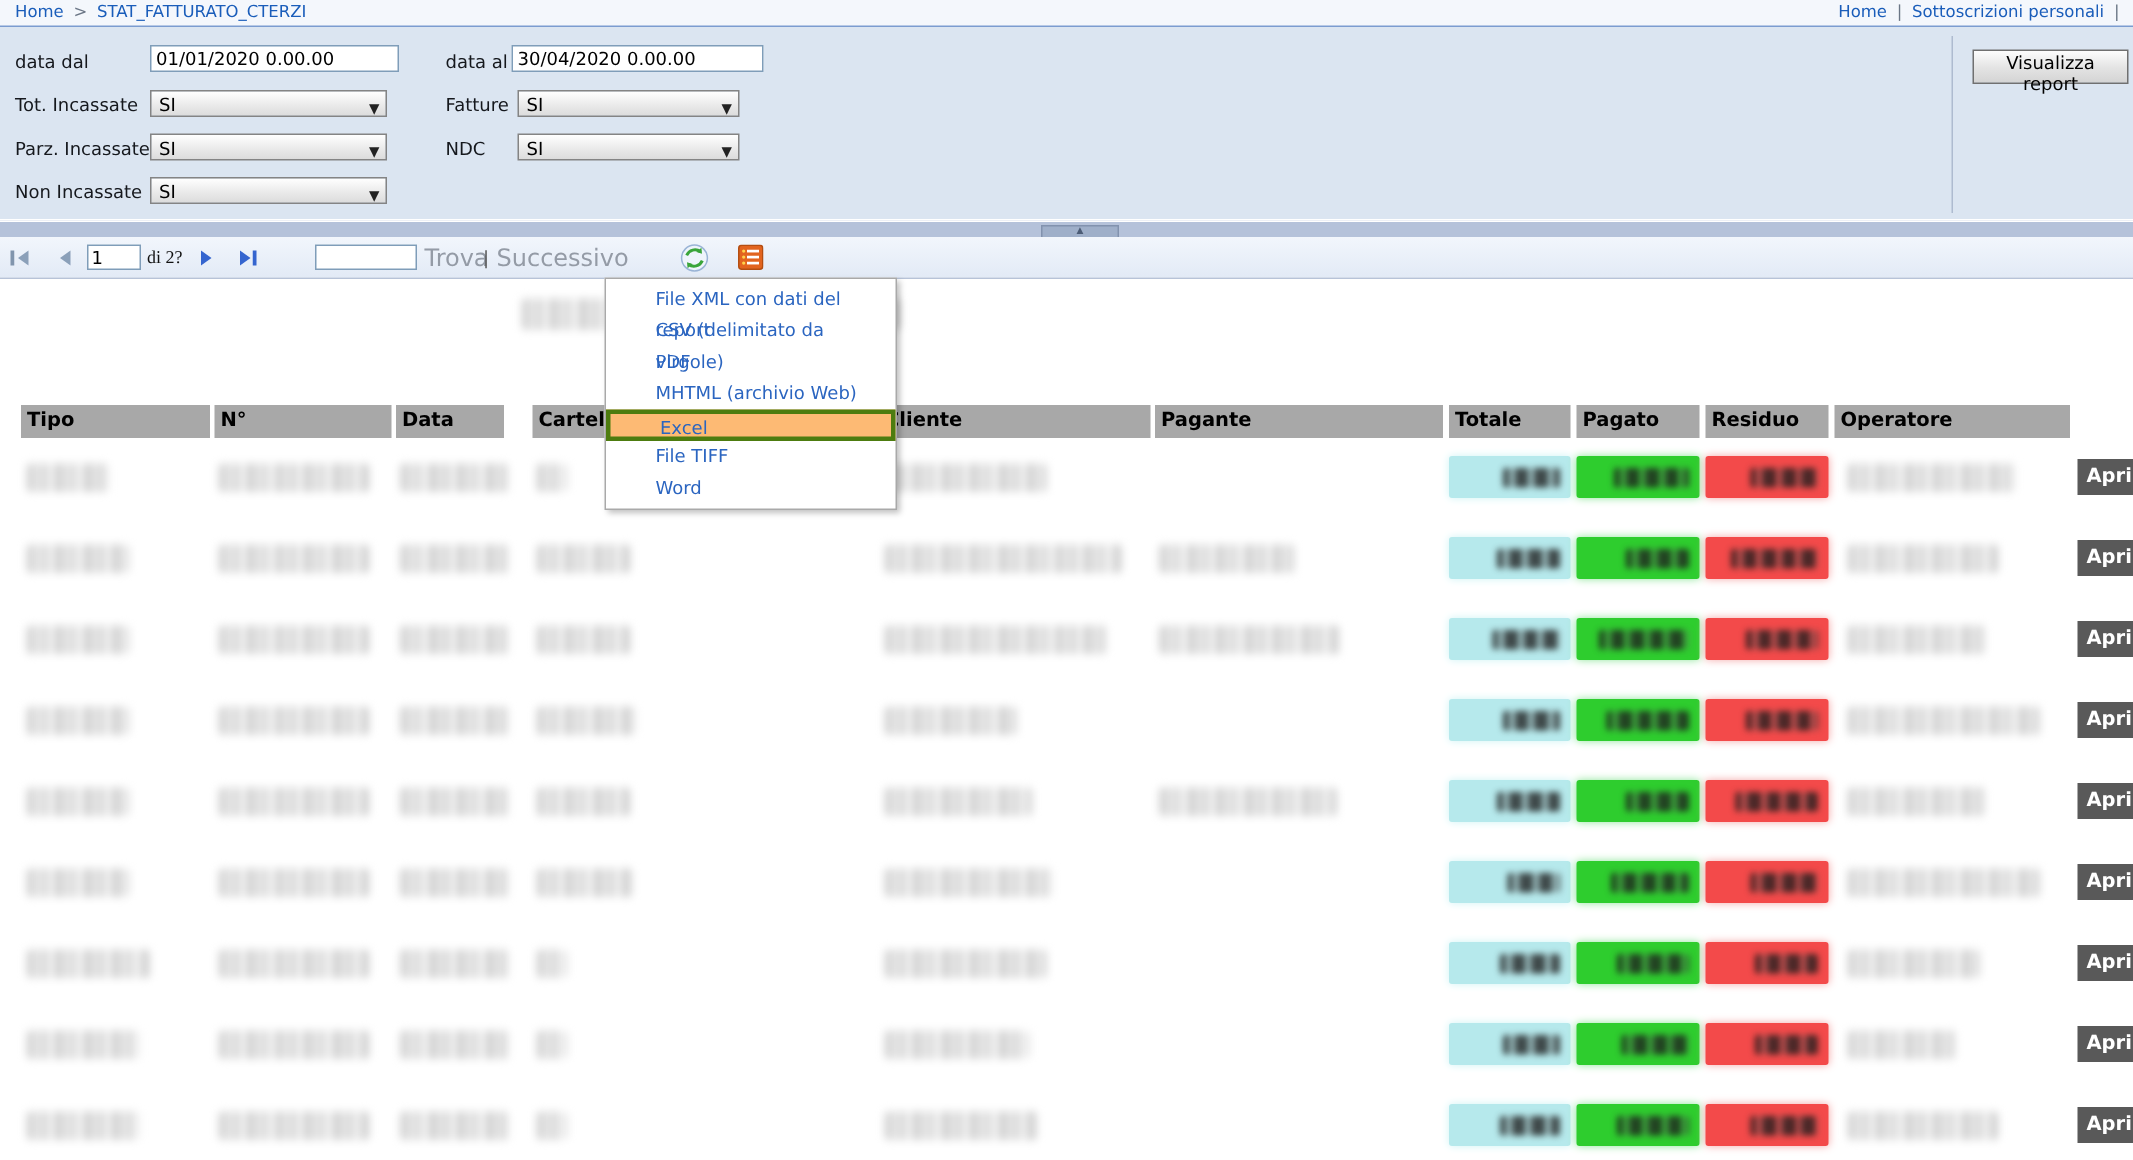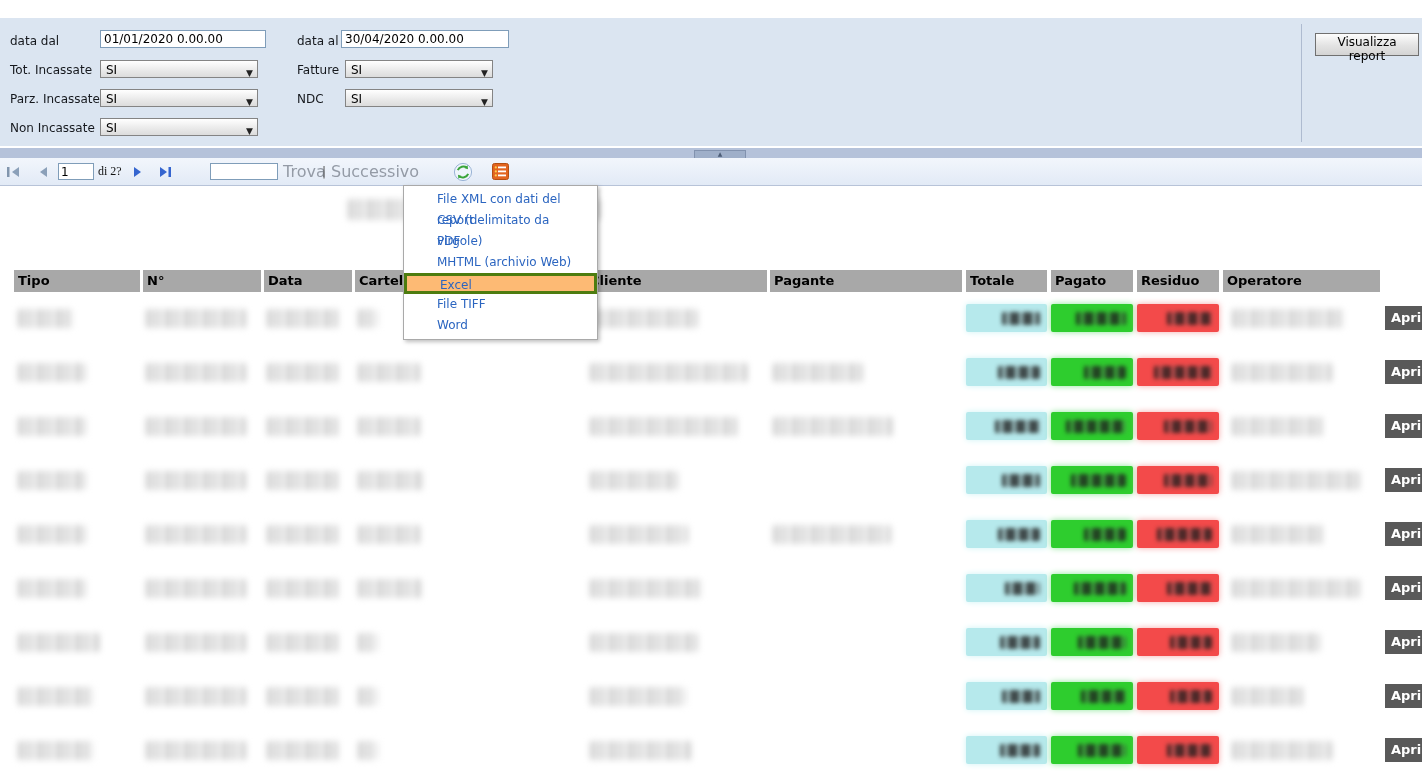--- a/index.html
+++ b/index.html
@@ -68,20 +68,33 @@
   .trow{position:absolute;left:0;width:1422px;height:54px;}
   .vcell{position:absolute;top:8px;height:28px;border-radius:2px;}
   .apri{position:absolute;left:1385px;top:10px;height:24px;background:#595959;color:#fff;
         font-size:13px;font-weight:bold;line-height:24px;padding:0 6px;white-space:nowrap;cursor:pointer;}
 </style>
 </head>
 <body>
 
 <div class="page">
 
+  <div class="topbar">
+    <div class="crumbs">
+      <span class="link">Home</span>
+      <span class="sep">&gt;</span>
+      <span class="link">STAT_FATTURATO_CTERZI</span>
+    </div>
+    <div class="toplinks">
+      <span class="link">Home</span>
+      <span class="sep">|</span>
+      <span class="link">Sottoscrizioni personali</span>
+      <span class="sep">|</span>
+    </div>
+  </div>
 
   <div class="params">
     <span class="p-label" style="left:10px;top:16px;">data dal</span>
     <input class="p-input" style="left: 100px; top: 12px; width: 158px;" value="01/01/2020 0.00.00">
     <span class="p-label" style="left:297px;top:16px;">data al</span>
     <input class="p-input" style="left: 341px; top: 12px; width: 160px;" value="30/04/2020 0.00.00">
 
     <span class="p-label" style="left:10px;top:45px;">Tot. Incassate</span>
     <div class="p-select" style="left:100px;top:42px;width:158px;">
       <span>SI</span>
@@ -183,21 +196,21 @@
         <circle cx="3.8" cy="12.4" r="1.1" fill="#ffd24a"></circle>
       </svg>
     </div>
   </div>
 
   <div class="report">
     <span class="blur" style="left:348px;top:13px;width:252px;height:21px;"></span>
     <div id="thead" style="position:absolute;left:0;top:84px;width:1422px;height:22px;">
         <div class="thead-cell" style="left: 14px; width: 126px;">Tipo</div>
         <div class="thead-cell" style="left: 143px; width: 118px;">N°</div>
-        <div class="thead-cell" style="left: 264px; width: 88px;">Data</div>
+        <div class="thead-cell" style="left: 264px; width: 72px;">Data</div>
         <div class="thead-cell" style="left: 355px; width: 228px;">Cartella</div>
         <div class="thead-cell" style="left: 586px; width: 181px;">Cliente</div>
         <div class="thead-cell" style="left: 770px; width: 192px;">Pagante</div>
         <div class="thead-cell" style="left: 966px; width: 81px;">Totale</div>
         <div class="thead-cell" style="left: 1051px; width: 82px;">Pagato</div>
         <div class="thead-cell" style="left: 1137px; width: 82px;">Residuo</div>
         <div class="thead-cell" style="left: 1223px; width: 157px;">Operatore</div>
       </div>
     <div id="tbody" style="position:absolute;left:0;top:110px;width:1422px;height:477px;">
         <div class="trow" style="top: 0px;">

